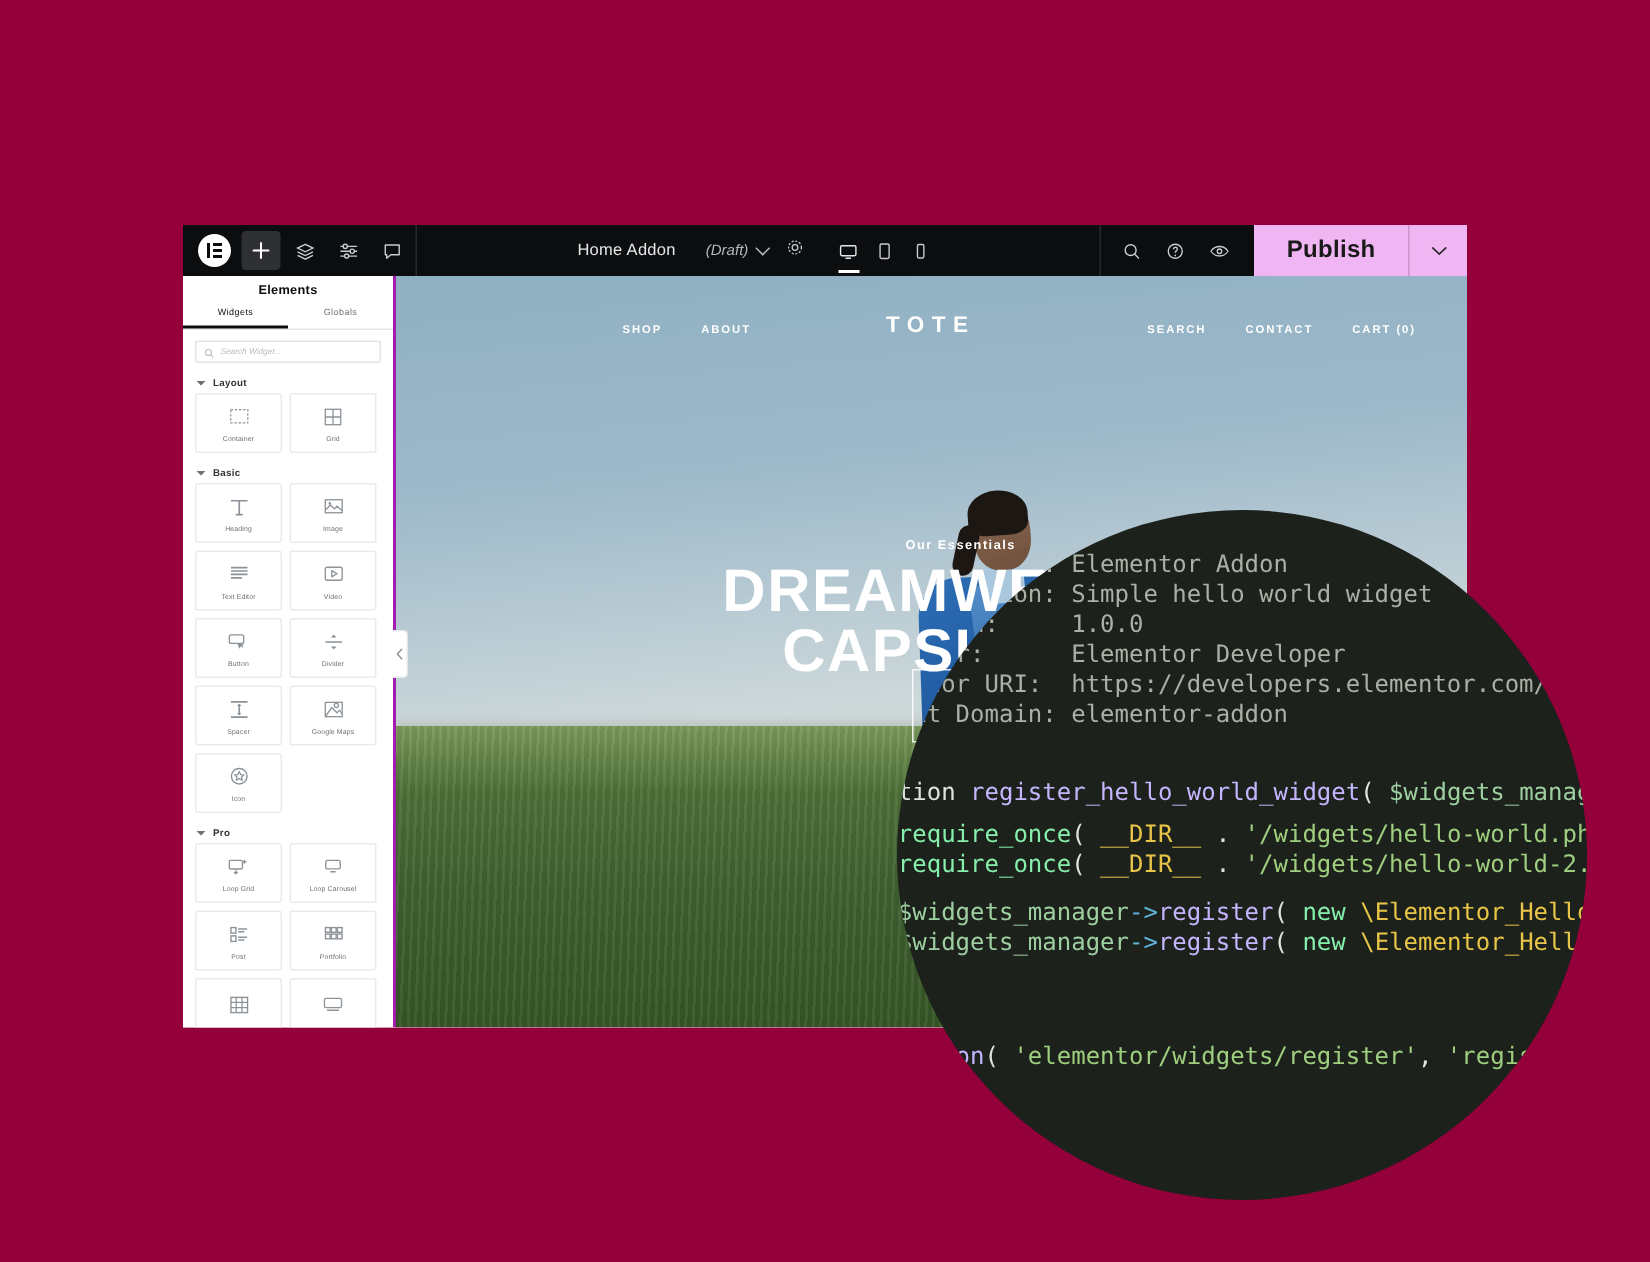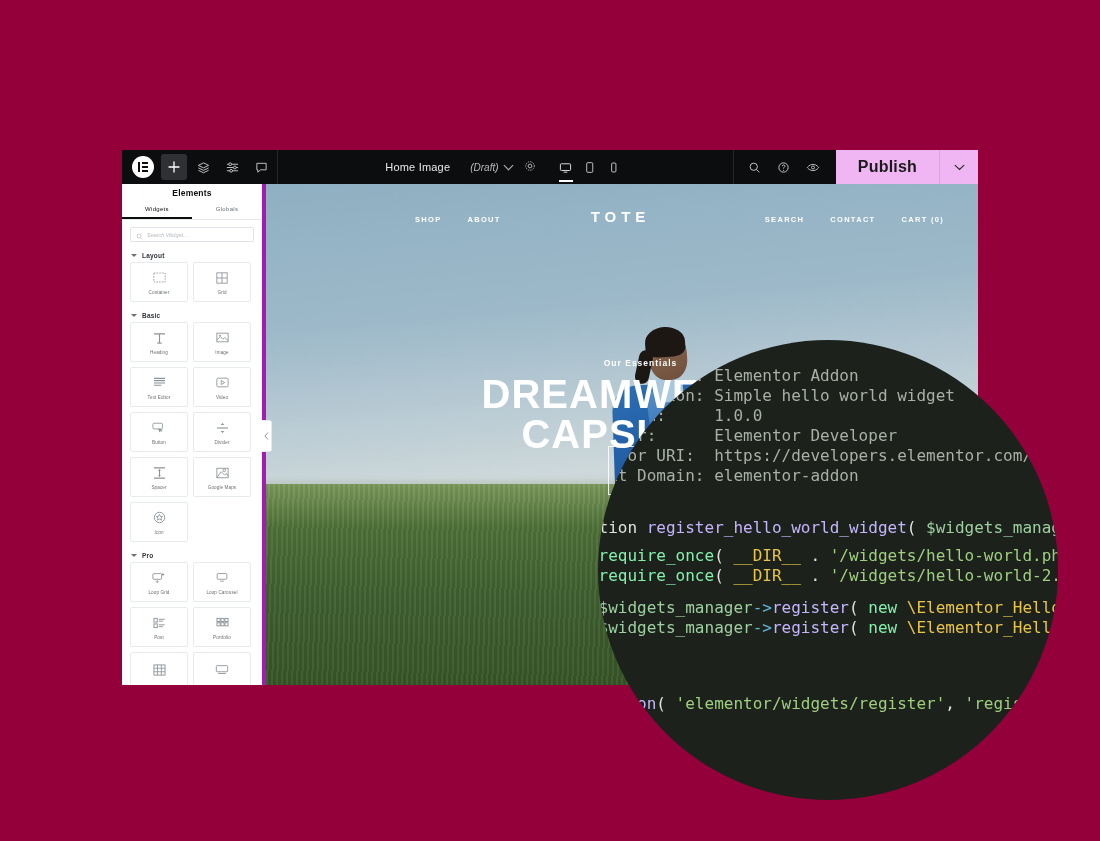--- a/index.html
+++ b/index.html
@@ -57,21 +57,21 @@
     height:34px;display:flex;align-items:center;padding:0 22px;letter-spacing:.2px;
   }
   .publish-arrow{
     background:#efb6f3;height:34px;width:38px;display:flex;align-items:center;
     justify-content:center;border-left:1px solid #dca2e0;
   }
 
   
   #panel{
     position:absolute;left:0;top:34px;width:140px;height:501px;
-    background:#fff;border-right:4px solid #a21caf;overflow:hidden;
+    background:#fff;border-right:2px solid #a21caf;overflow:hidden;
   }
   .panel-head{
     height:18px;display:flex;align-items:center;justify-content:center;
     font-size:8.5px;font-weight:bold;color:#0c0d0e;letter-spacing:.2px;
   }
   .panel-tabs{display:flex;border-bottom:1px solid #e6e9ec;}
   .panel-tab{
     flex:1;text-align:center;font-size:6px;color:#6b7075;padding:4px 0 5px;
     letter-spacing:.3px;
   }
@@ -265,21 +265,21 @@
       <div class="tb-btn">
         <svg width="13" height="13" viewBox="0 0 14 14">
             <path d="M2 2.5h10v7H6l-3 2.5V9.5H2z" fill="none" stroke="#c9ccd0" stroke-width="1" stroke-linejoin="round"></path>
           </svg>
       </div>
     </div>
 
     <div class="tb-sep"></div>
 
     <div class="tb-center">
-      <span class="page-title">Home Image</span>
+      <span class="page-title">Home Addon</span>
       <span class="page-state">(Draft)</span>
       <span class="chev"></span>
       <span class="gear">
         <svg width="12" height="12" viewBox="0 0 14 14">
             <circle cx="7" cy="7" r="2.2" fill="none" stroke="#c9ccd0" stroke-width="1"></circle>
             <circle cx="7" cy="7" r="5" fill="none" stroke="#c9ccd0" stroke-width="1" stroke-dasharray="1.6 1.3"></circle>
           </svg>
       </span>
 
       <span class="devgroup">

